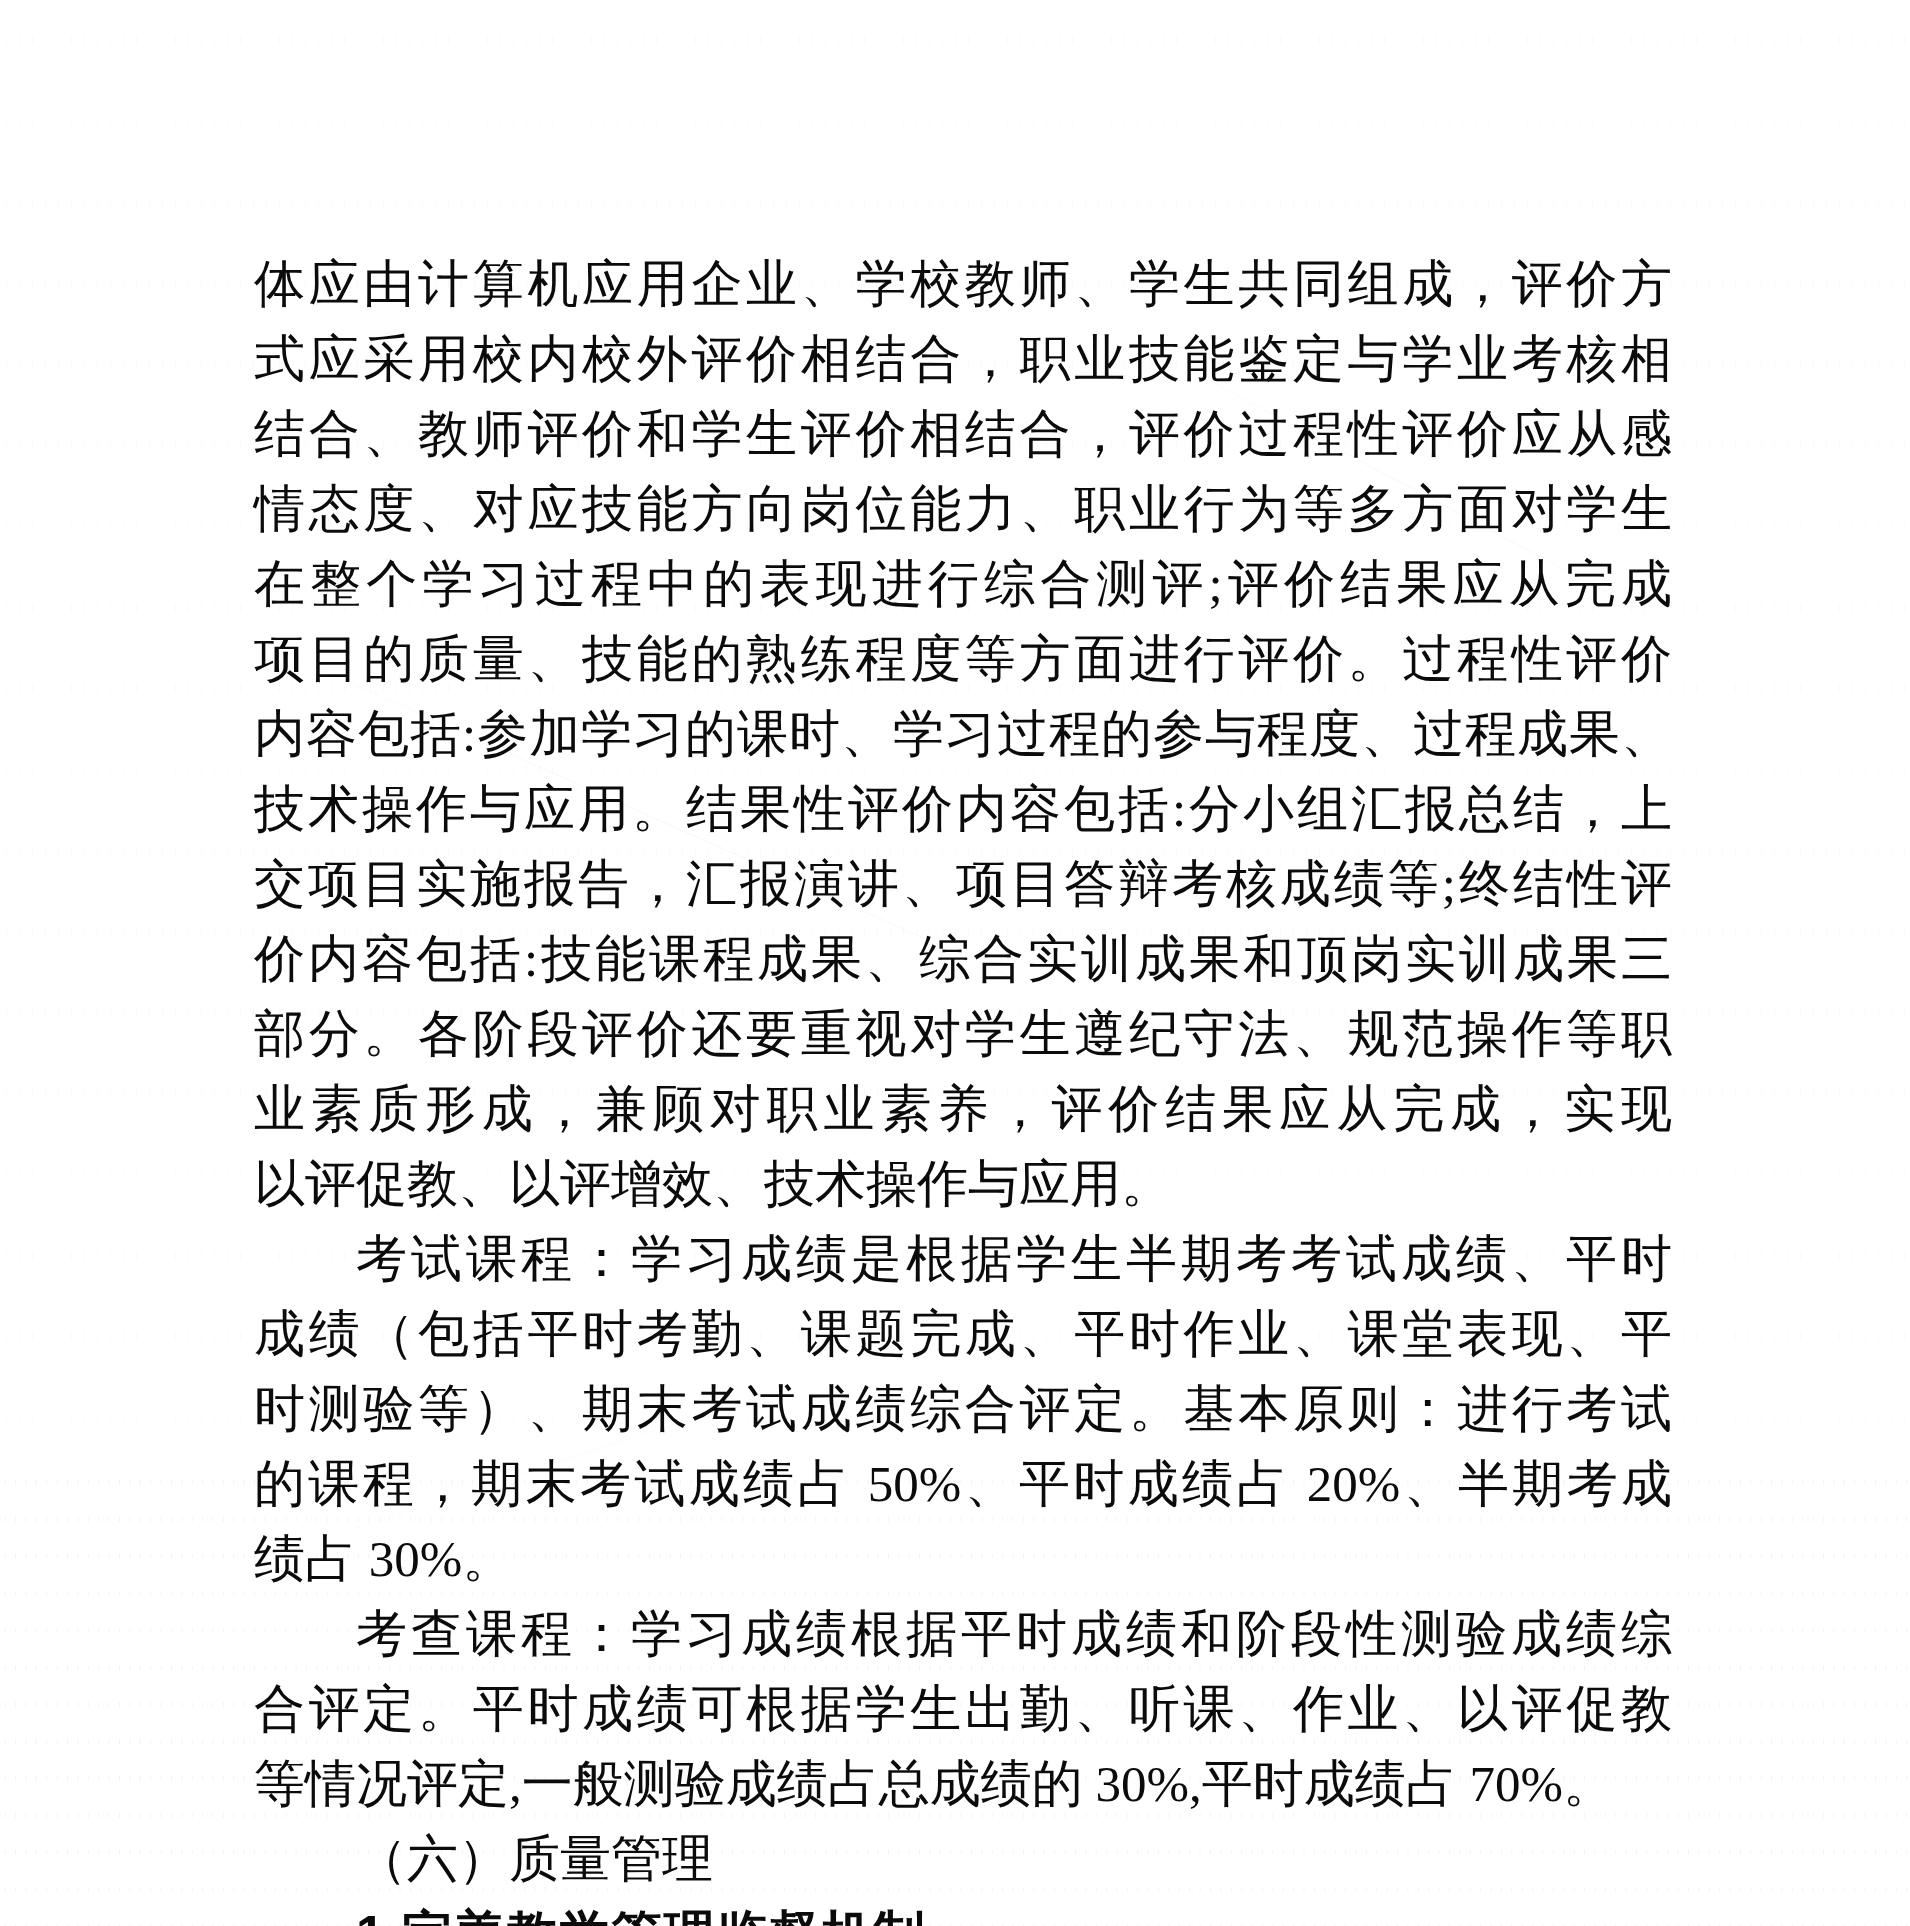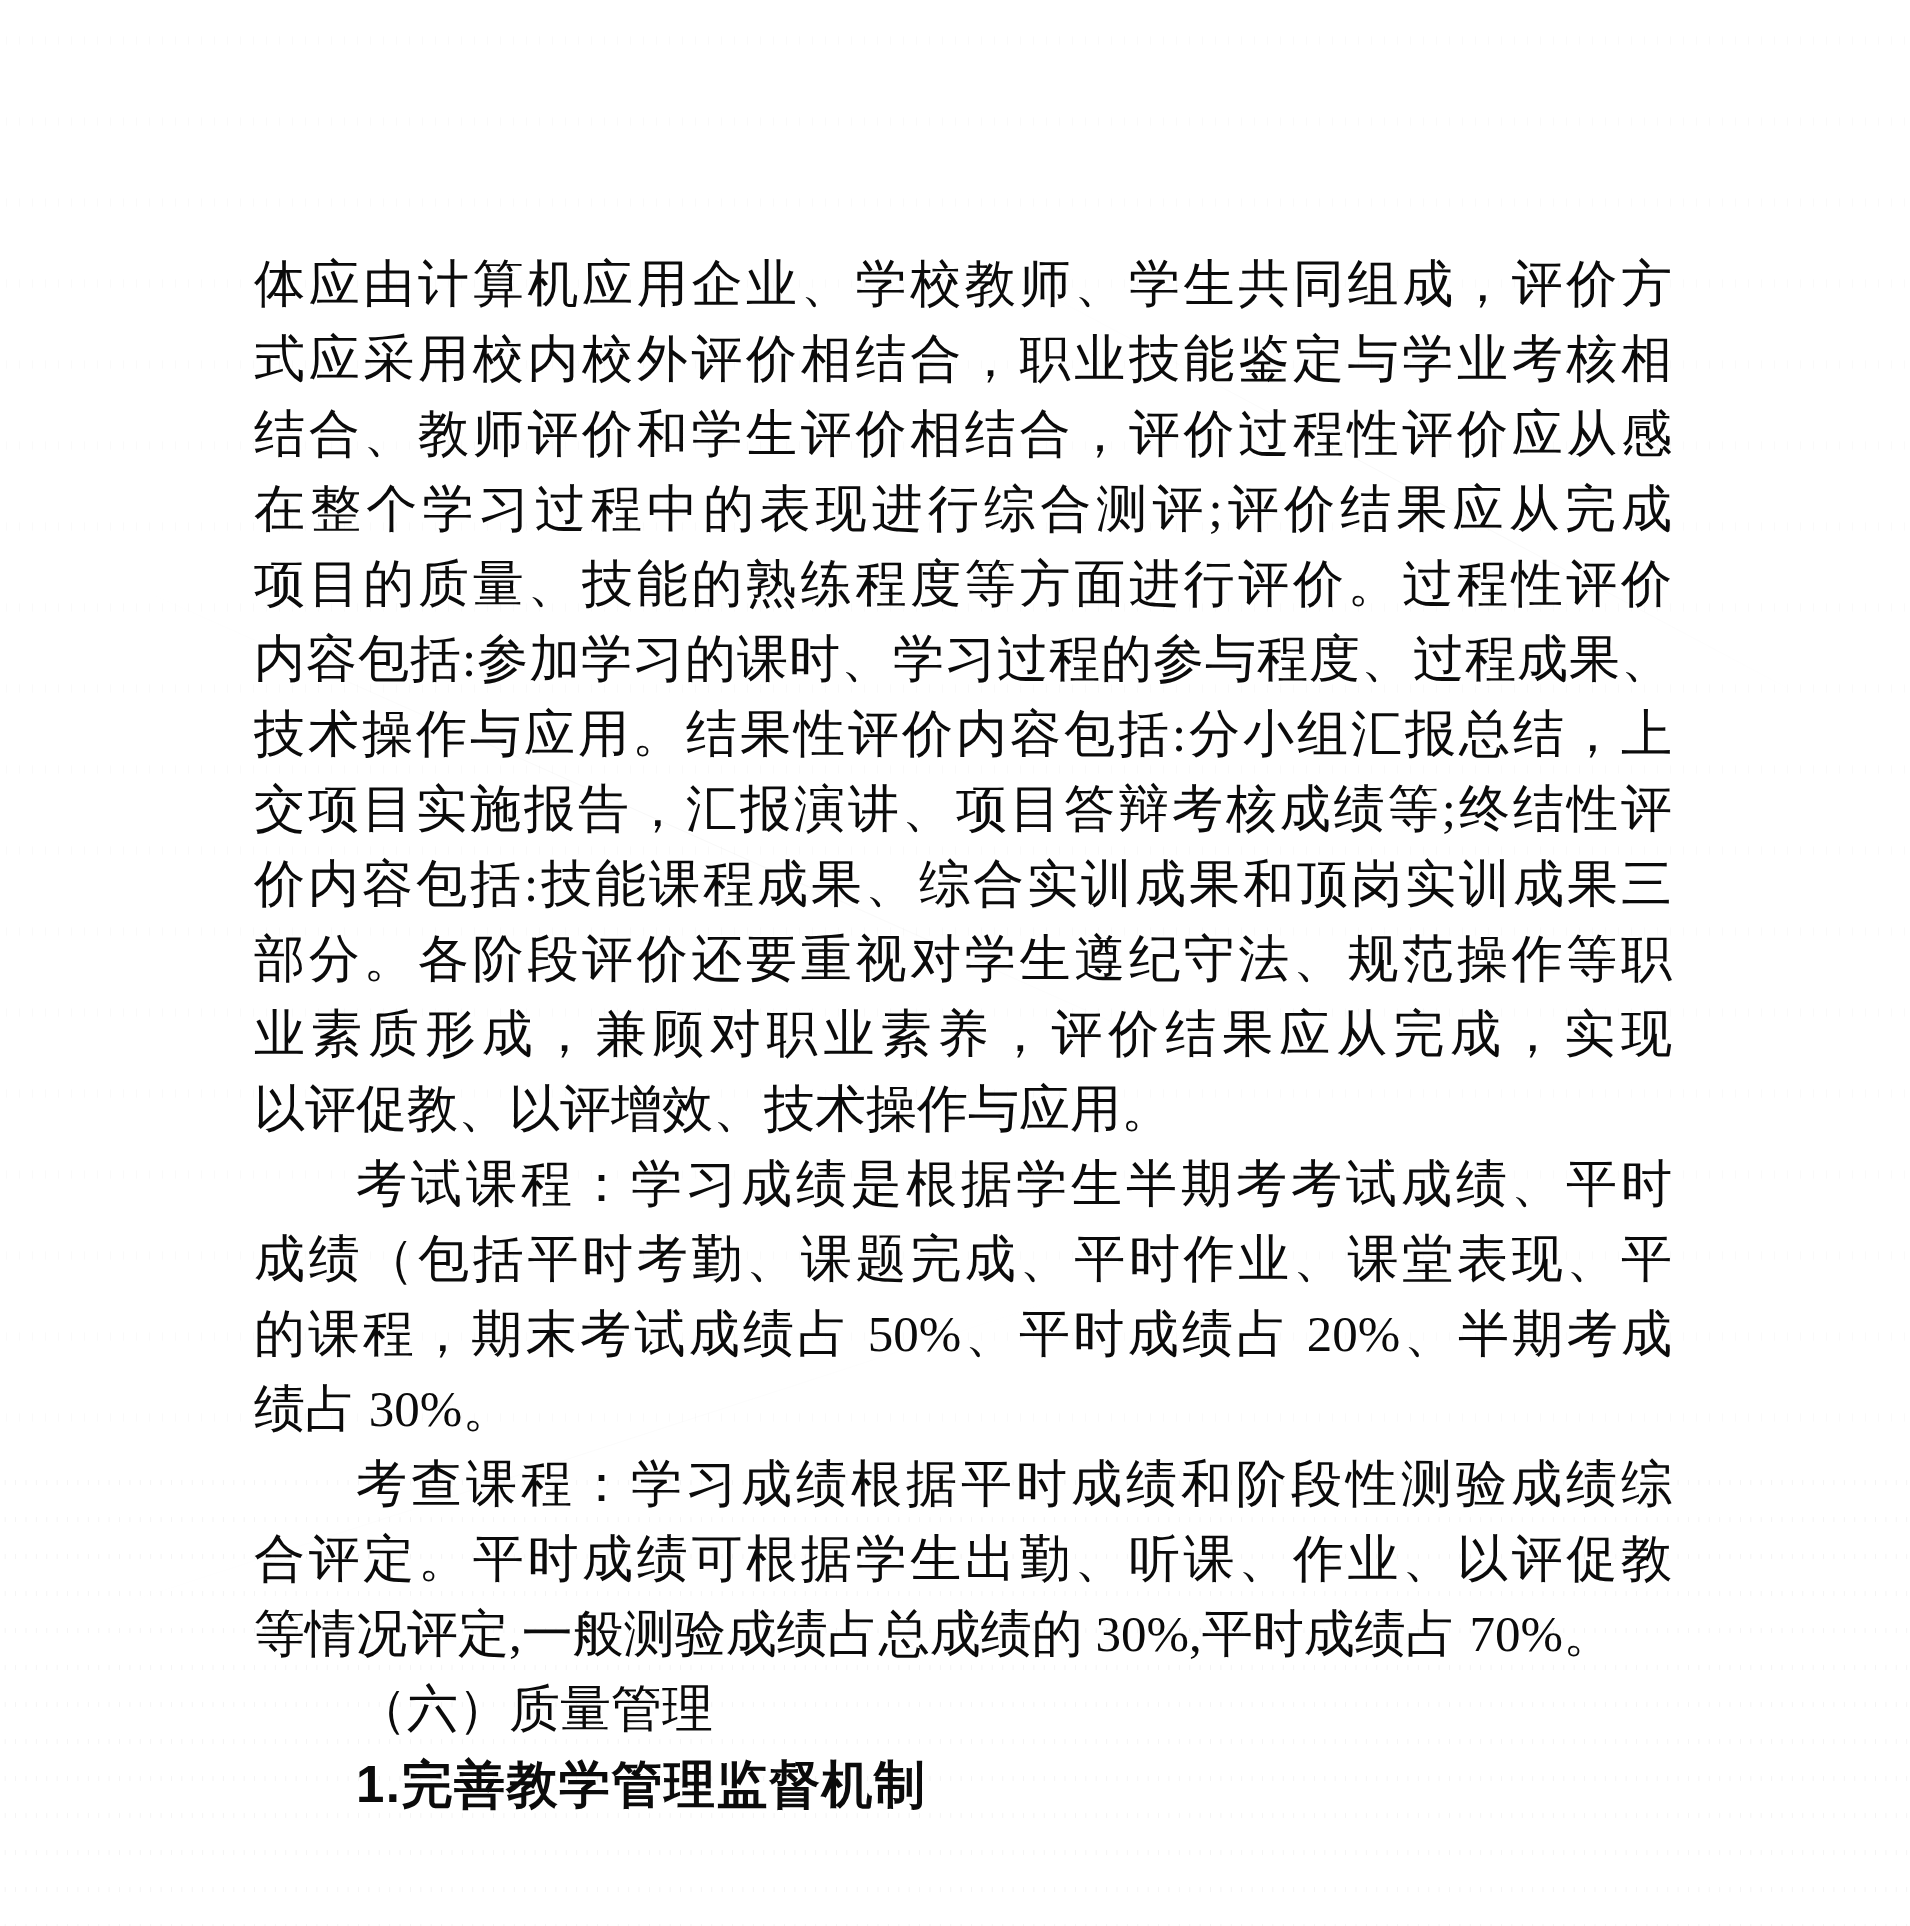--- a/index.html
+++ b/index.html
@@ -80,31 +80,33 @@
   <div class="texture-dots-upper"></div>
   <div class="texture-dots"></div>
   <div class="streak s1"></div>
   <div class="streak s2"></div>
   <div class="streak s3"></div>
 
   <div class="text-block" id="text-block">
       <div class="line">体应由计算机应用企业、学校教师、学生共同组成，评价方</div>
       <div class="line">式应采用校内校外评价相结合，职业技能鉴定与学业考核相</div>
       <div class="line">结合、教师评价和学生评价相结合，评价过程性评价应从感</div>
+      <div class="line">情态度、对应技能方向岗位能力、职业行为等多方面对学生</div>
       <div class="line">在整个学习过程中的表现进行综合测评;评价结果应从完成</div>
       <div class="line">项目的质量、技能的熟练程度等方面进行评价。过程性评价</div>
       <div class="line">内容包括:参加学习的课时、学习过程的参与程度、过程成果、</div>
       <div class="line">技术操作与应用。结果性评价内容包括:分小组汇报总结，上</div>
       <div class="line">交项目实施报告，汇报演讲、项目答辩考核成绩等;终结性评</div>
       <div class="line">价内容包括:技能课程成果、综合实训成果和顶岗实训成果三</div>
       <div class="line">部分。各阶段评价还要重视对学生遵纪守法、规范操作等职</div>
       <div class="line">业素质形成，兼顾对职业素养，评价结果应从完成，实现</div>
       <div class="line para-end">以评促教、以评增效、技术操作与应用。</div>
       <div class="line indent">考试课程：学习成绩是根据学生半期考考试成绩、平时</div>
       <div class="line">成绩（包括平时考勤、课题完成、平时作业、课堂表现、平</div>
+      <div class="line">时测验等）、期末考试成绩综合评定。基本原则：进行考试</div>
       <div class="line">的课程，期末考试成绩占 50%、平时成绩占 20%、半期考成</div>
       <div class="line para-end">绩占 30%。</div>
       <div class="line indent">考查课程：学习成绩根据平时成绩和阶段性测验成绩综</div>
       <div class="line">合评定。平时成绩可根据学生出勤、听课、作业、以评促教</div>
       <div class="line para-end">等情况评定,一般测验成绩占总成绩的 30%,平时成绩占 70%。</div>
       <div class="line indent para-end">（六）质量管理</div>
       <div class="line indent para-end heading">1.完善教学管理监督机制</div>
     </div>
 
 </div>

